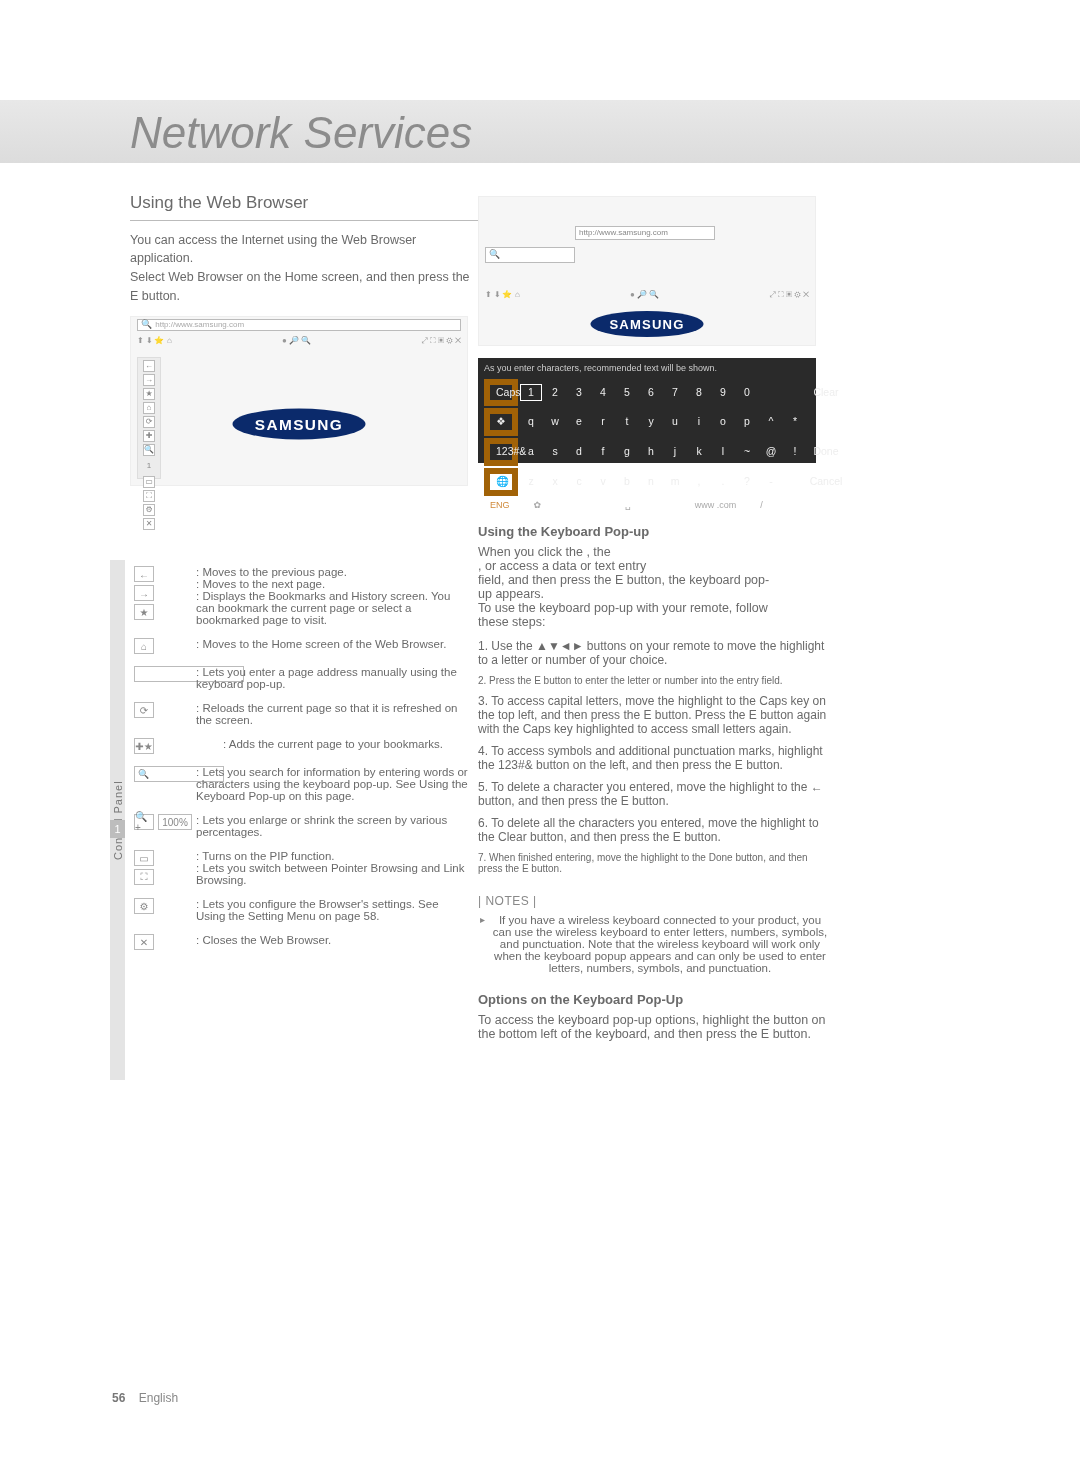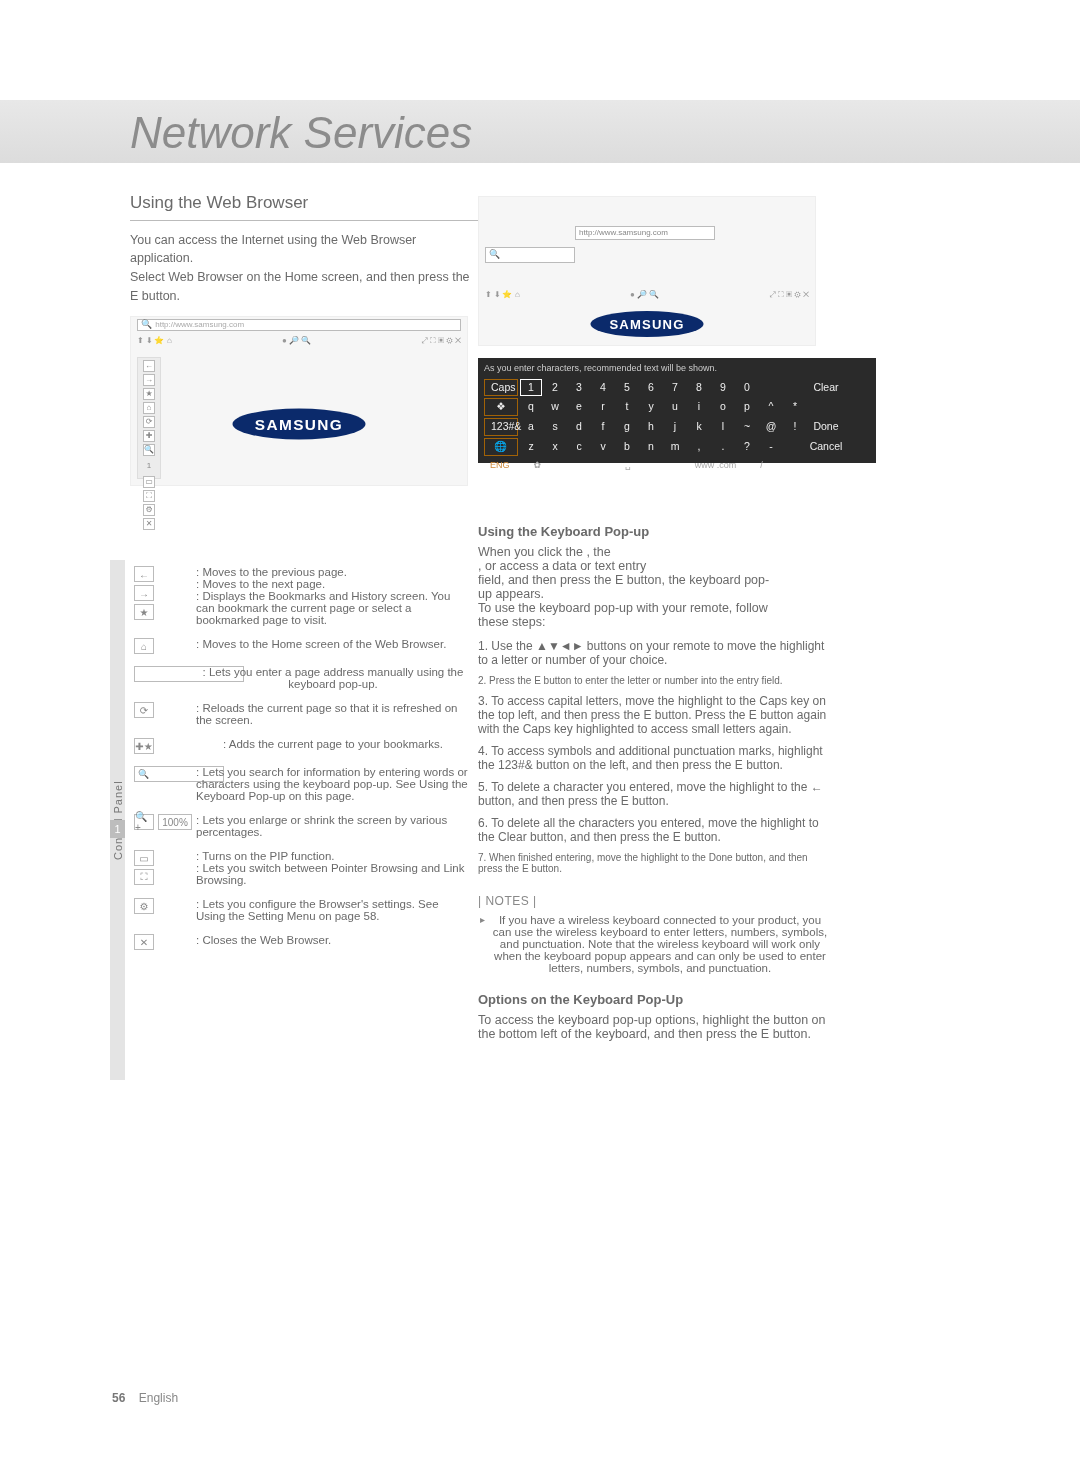--- a/index.html
+++ b/index.html
@@ -69,32 +69,32 @@
     position:absolute; left:6px; top:40px; bottom:6px; width:24px;
     background:#ececec; border:1px solid #ddd;
     display:flex; flex-direction:column; align-items:center; padding:2px 0;
     gap:2px;
   }
   .ctrlpanel .sq { width:12px; height:12px; border:1px solid #bbb; font-size:8px; display:flex; align-items:center; justify-content:center; color:#888; background:#fff; }
   .ctrlpanel .num { font-size:8px; color:#888; margin:2px 0; }
 
   .keyboard {
     position: relative;
-    width: 398px;
+    width: 338px;
     height: 105px;
     background: #2a2a2a;
     color: #eee;
     font-size: 10.5px;
     padding: 4px 6px 6px 6px;
     margin-top: -2px;
   }
   .keyboard .hint { font-size: 9px; color: #ccc; margin-bottom: 3px; }
   .keyboard .krow { display:grid; grid-template-columns: 34px repeat(10, 22px) 22px 22px 36px; gap:2px; align-items:center; justify-content:start; margin-bottom:2px; }
   .keyboard .krow span { text-align:center; }
-  .keyboard .btnbox { border:1px solid #a16207; padding:0 6px; }
+  .keyboard .btnbox { border:6px solid #a16207; padding:0 6px; }
   .keyboard .row2 { grid-template-columns: 34px repeat(10, 22px) 22px 22px 36px; }
   .keyboard .row3 { grid-template-columns: 34px repeat(10, 22px) 22px 22px 36px; }
   .keyboard .row4 { grid-template-columns: 34px repeat(10, 22px) 22px 22px 36px; }
   .keyboard .bottom { display:flex; gap:24px; align-items:center; font-size:9px; color:#aaa; margin-top:3px; padding-left:6px; }
 
   
   .ctrl-table {
     position: absolute;
     left: 110px; top: 560px;
     width: 360px;
@@ -311,21 +311,21 @@
         <div class="crow">
           <div class="iconcell">
             <div class="ibox">⌂</div>
           </div>
           <div class="txt" style="white-space: pre-line;">: Moves to the Home screen of the Web Browser.</div>
         </div>
         <div class="crow">
           <div class="iconcell">
             <div class="longbox"></div>
           </div>
-          <div class="txt" style="white-space: pre-line; text-align: center;">: Lets you enter a page address manually using the keyboard pop-up.</div>
+          <div class="txt" style="white-space: pre-line;">: Lets you enter a page address manually using the keyboard pop-up.</div>
         </div>
         <div class="crow">
           <div class="iconcell">
             <div class="ibox">⟳</div>
           </div>
           <div class="txt" style="white-space: pre-line;">: Reloads the current page so that it is refreshed on the screen.</div>
         </div>
         <div class="crow">
           <div class="iconcell">
             <div class="ibox">✚★</div>

